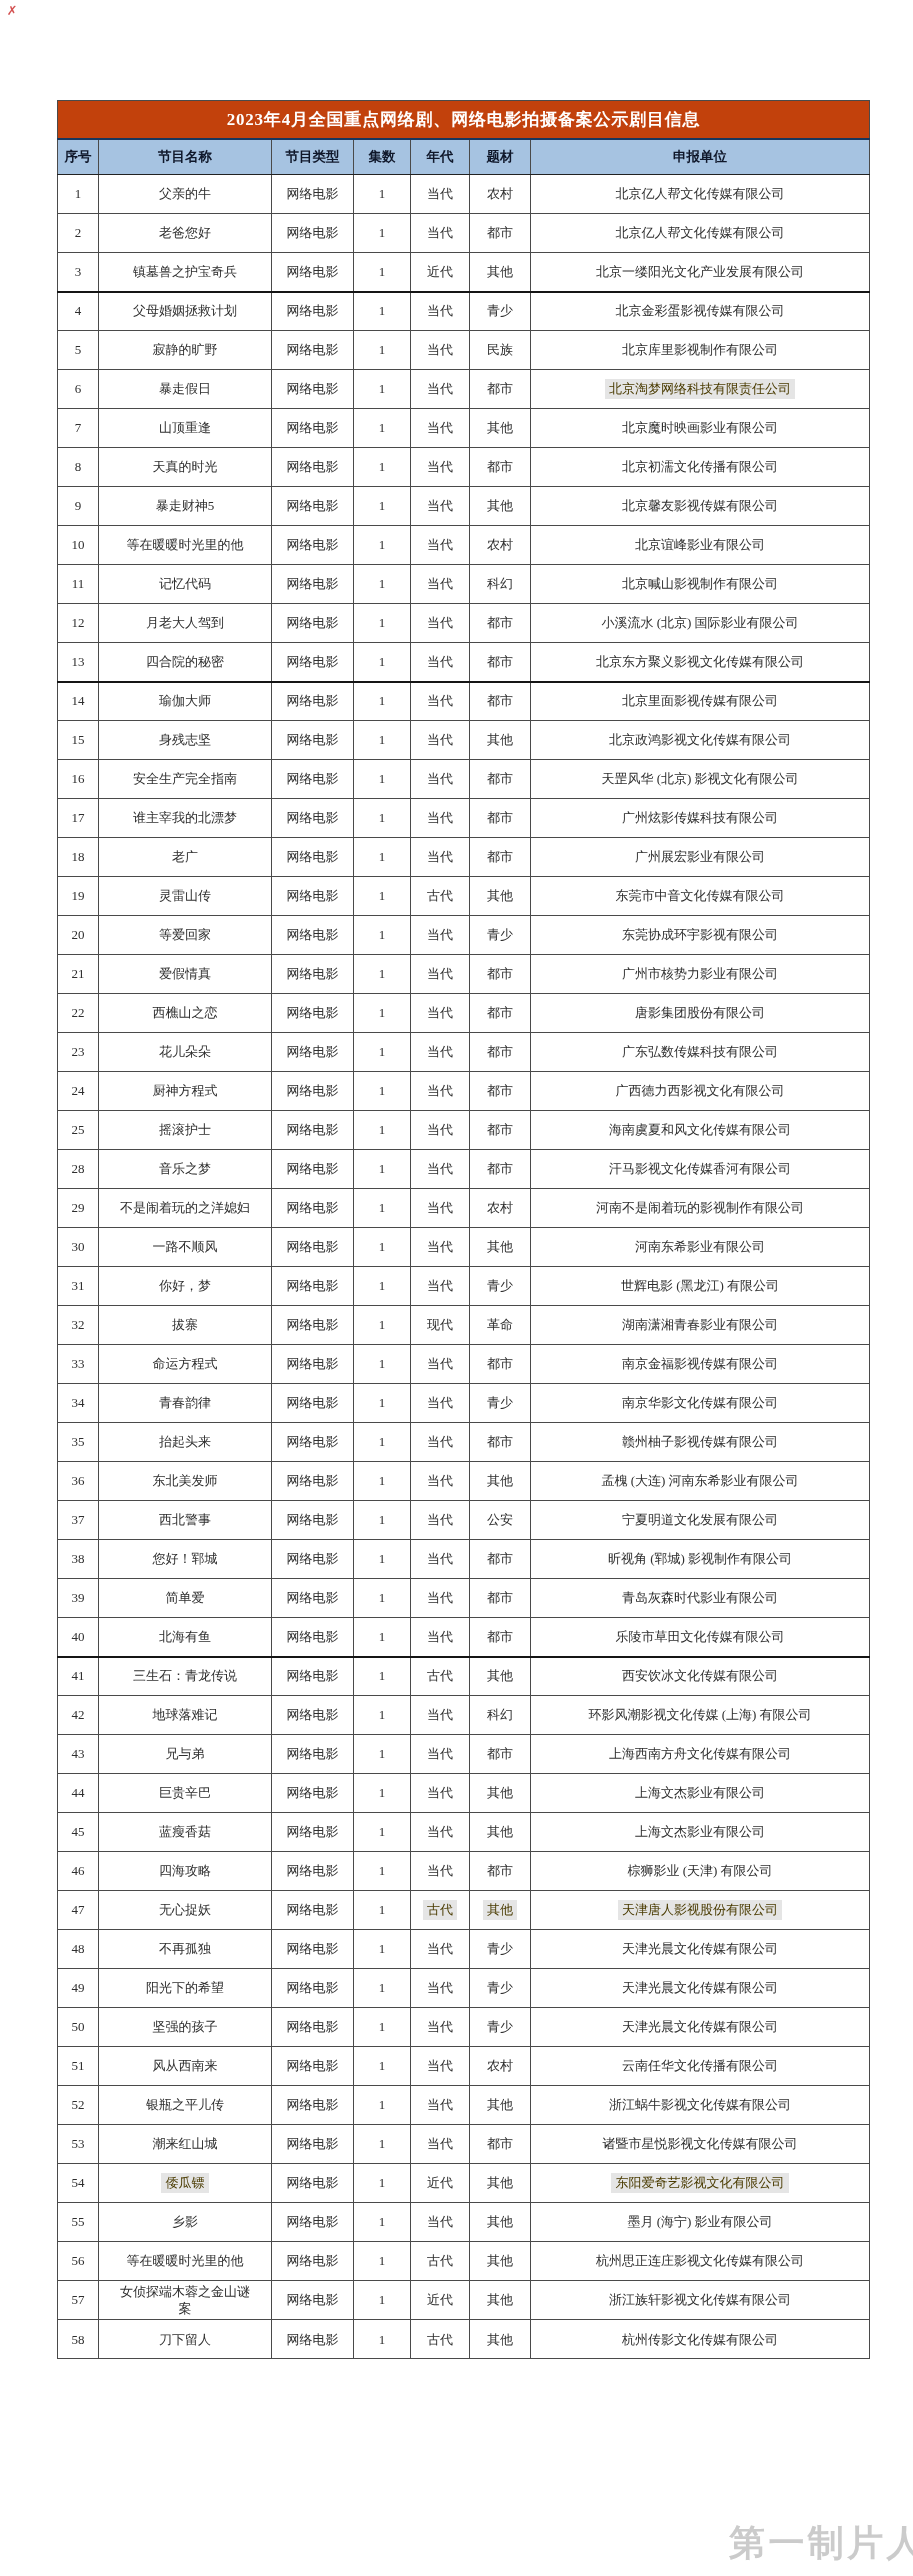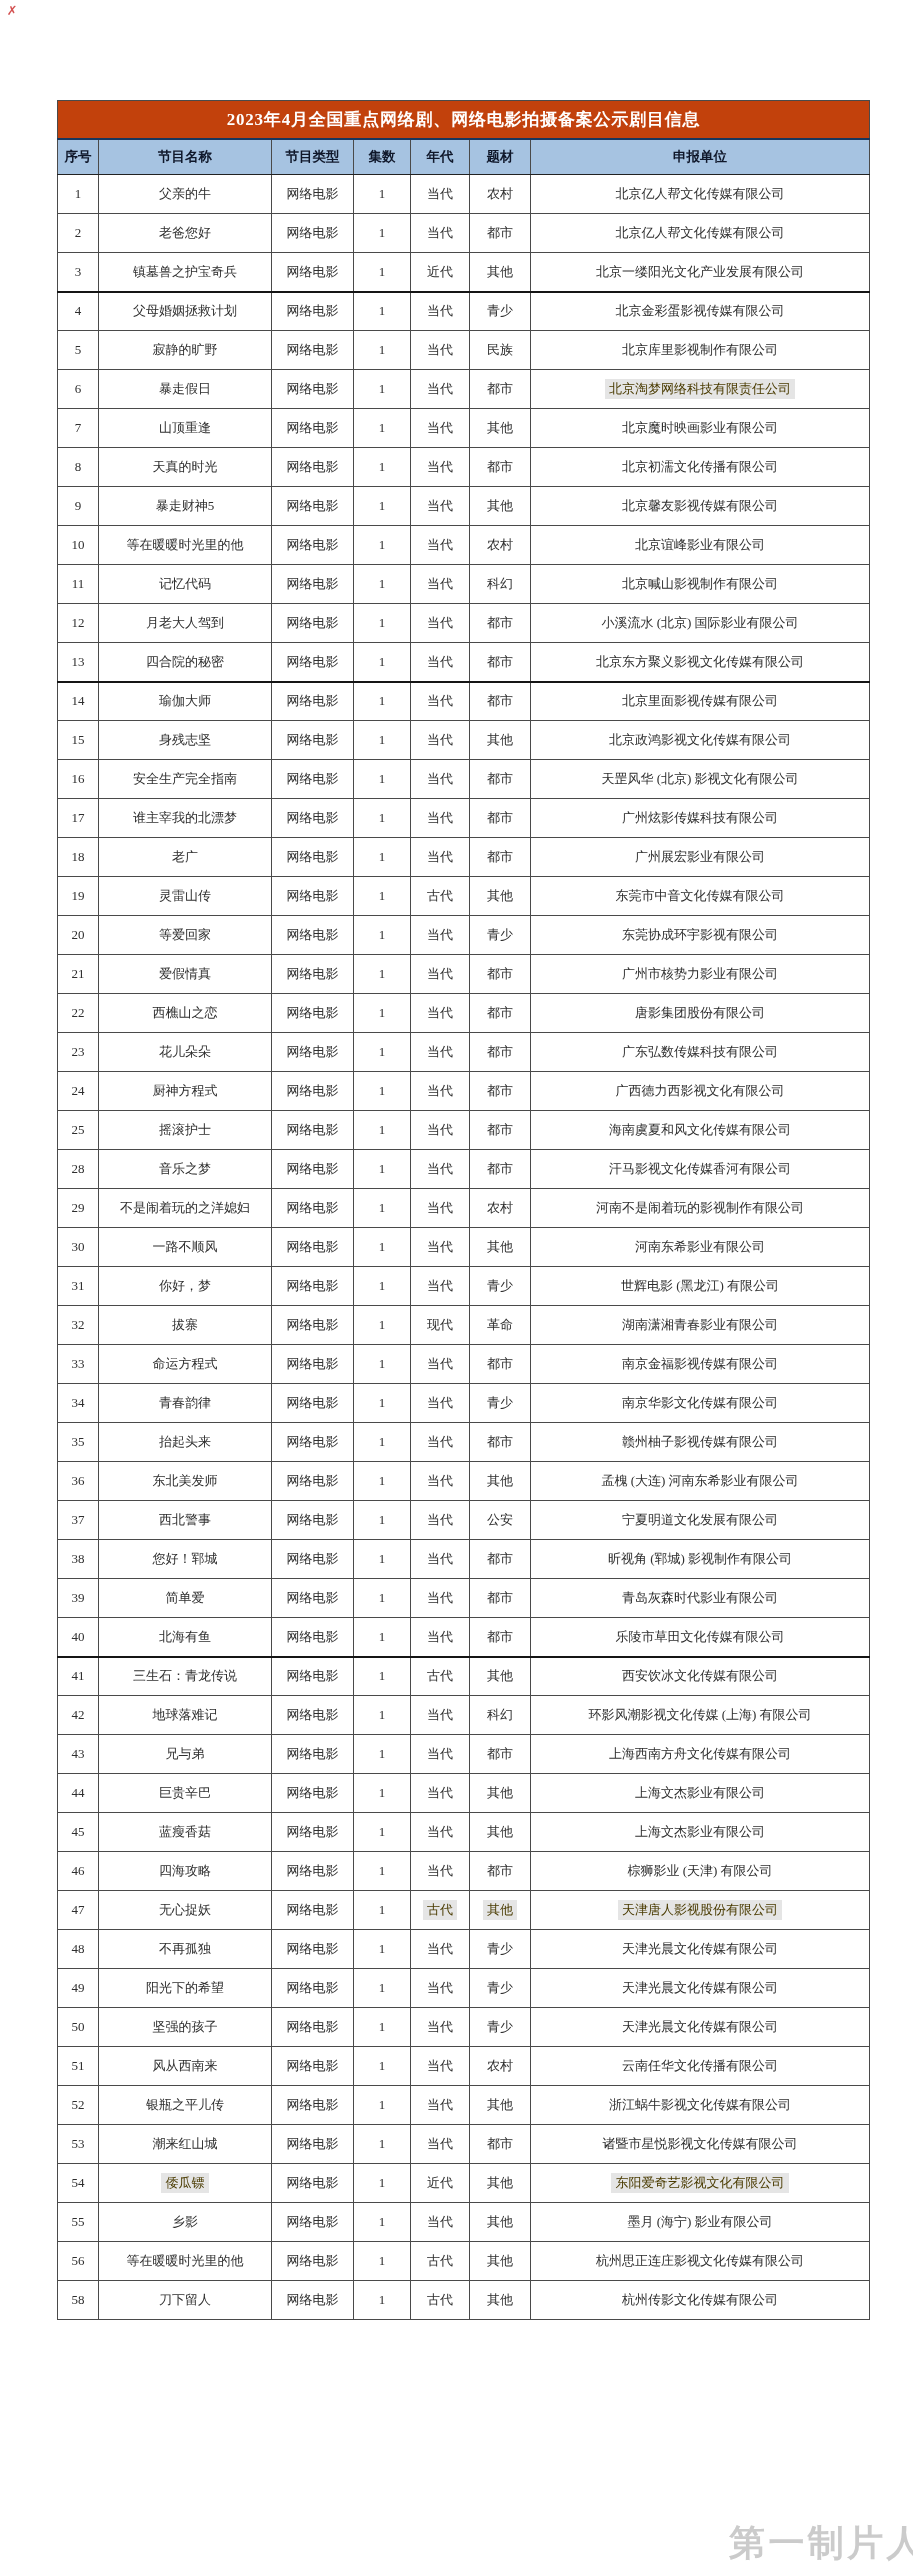--- a/index.html
+++ b/index.html
@@ -549,20 +549,30 @@
         <tr>
           <td class="c-no">56</td>
           <td class="c-name">等在暖暖时光里的他</td>
           <td class="c-type">网络电影</td>
           <td class="c-episodes">1</td>
           <td class="c-era">古代</td>
           <td class="c-theme">其他</td>
           <td class="c-company">杭州思正连庄影视文化传媒有限公司</td>
         </tr>
         <tr>
+          <td class="c-no">57</td>
+          <td class="c-name">女侦探端木蓉之金山谜
+案</td>
+          <td class="c-type">网络电影</td>
+          <td class="c-episodes">1</td>
+          <td class="c-era">近代</td>
+          <td class="c-theme">其他</td>
+          <td class="c-company">浙江族轩影视文化传媒有限公司</td>
+        </tr>
+        <tr>
           <td class="c-no">58</td>
           <td class="c-name">刀下留人</td>
           <td class="c-type">网络电影</td>
           <td class="c-episodes">1</td>
           <td class="c-era">古代</td>
           <td class="c-theme">其他</td>
           <td class="c-company">杭州传影文化传媒有限公司</td>
         </tr>
       </tbody>
   </table>

